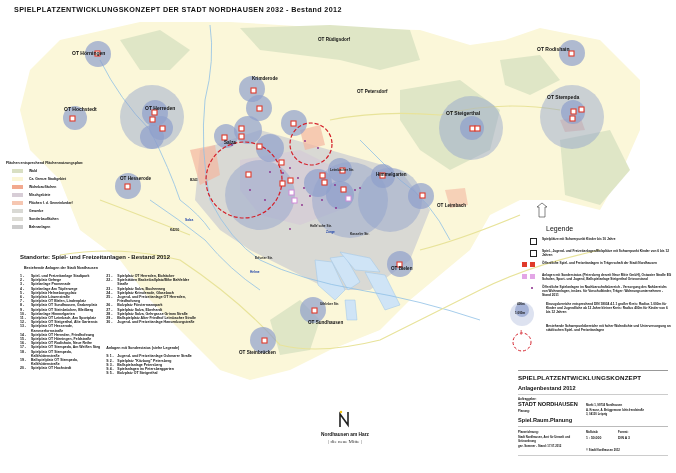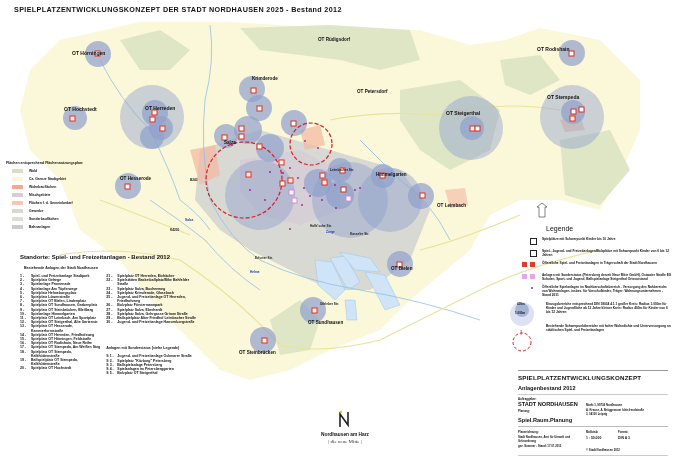--- a/index.html
+++ b/index.html
@@ -229,21 +229,21 @@
   <span class="street" style="left:310px;top:224px;">Halle'sche Str.</span>
   <span class="street" style="left:255px;top:256px;">Erfurter Str.</span>
   <span class="street" style="left:320px;top:302px;">Uthleber Str.</span>
   <span class="street" style="left:190px;top:178px;">B243</span>
   <span class="street" style="left:170px;top:228px;">K4230</span>
   <span class="river" style="left:326px;top:230px;">Zorge</span>
   <span class="river" style="left:185px;top:218px;">Salza</span>
   <span class="river" style="left:250px;top:270px;">Helme</span>
 </div>
 
-<div id="title" class="abs">SPIELPLATZENTWICKLUNGSKONZEPT  DER  STADT  NORDHAUSEN  2025  - Bestand  2012</div>
+<div id="title" class="abs">SPIELPLATZENTWICKLUNGSKONZEPT  DER  STADT  NORDHAUSEN  2032  - Bestand  2012</div>
 
 <div id="landuse" class="abs">
   <div class="hd">Flächen entsprechend Flächennutzungsplan:</div>
   <div class="row">
       <span class="sw" style="background:#d9dfc3"></span>
       <span class="tx">Wald</span>
     </div>
   <div class="row">
       <span class="sw" style="background:#fbf6d6"></span>
       <span class="tx">Ca. Grenze Stadtgebiet</span>

